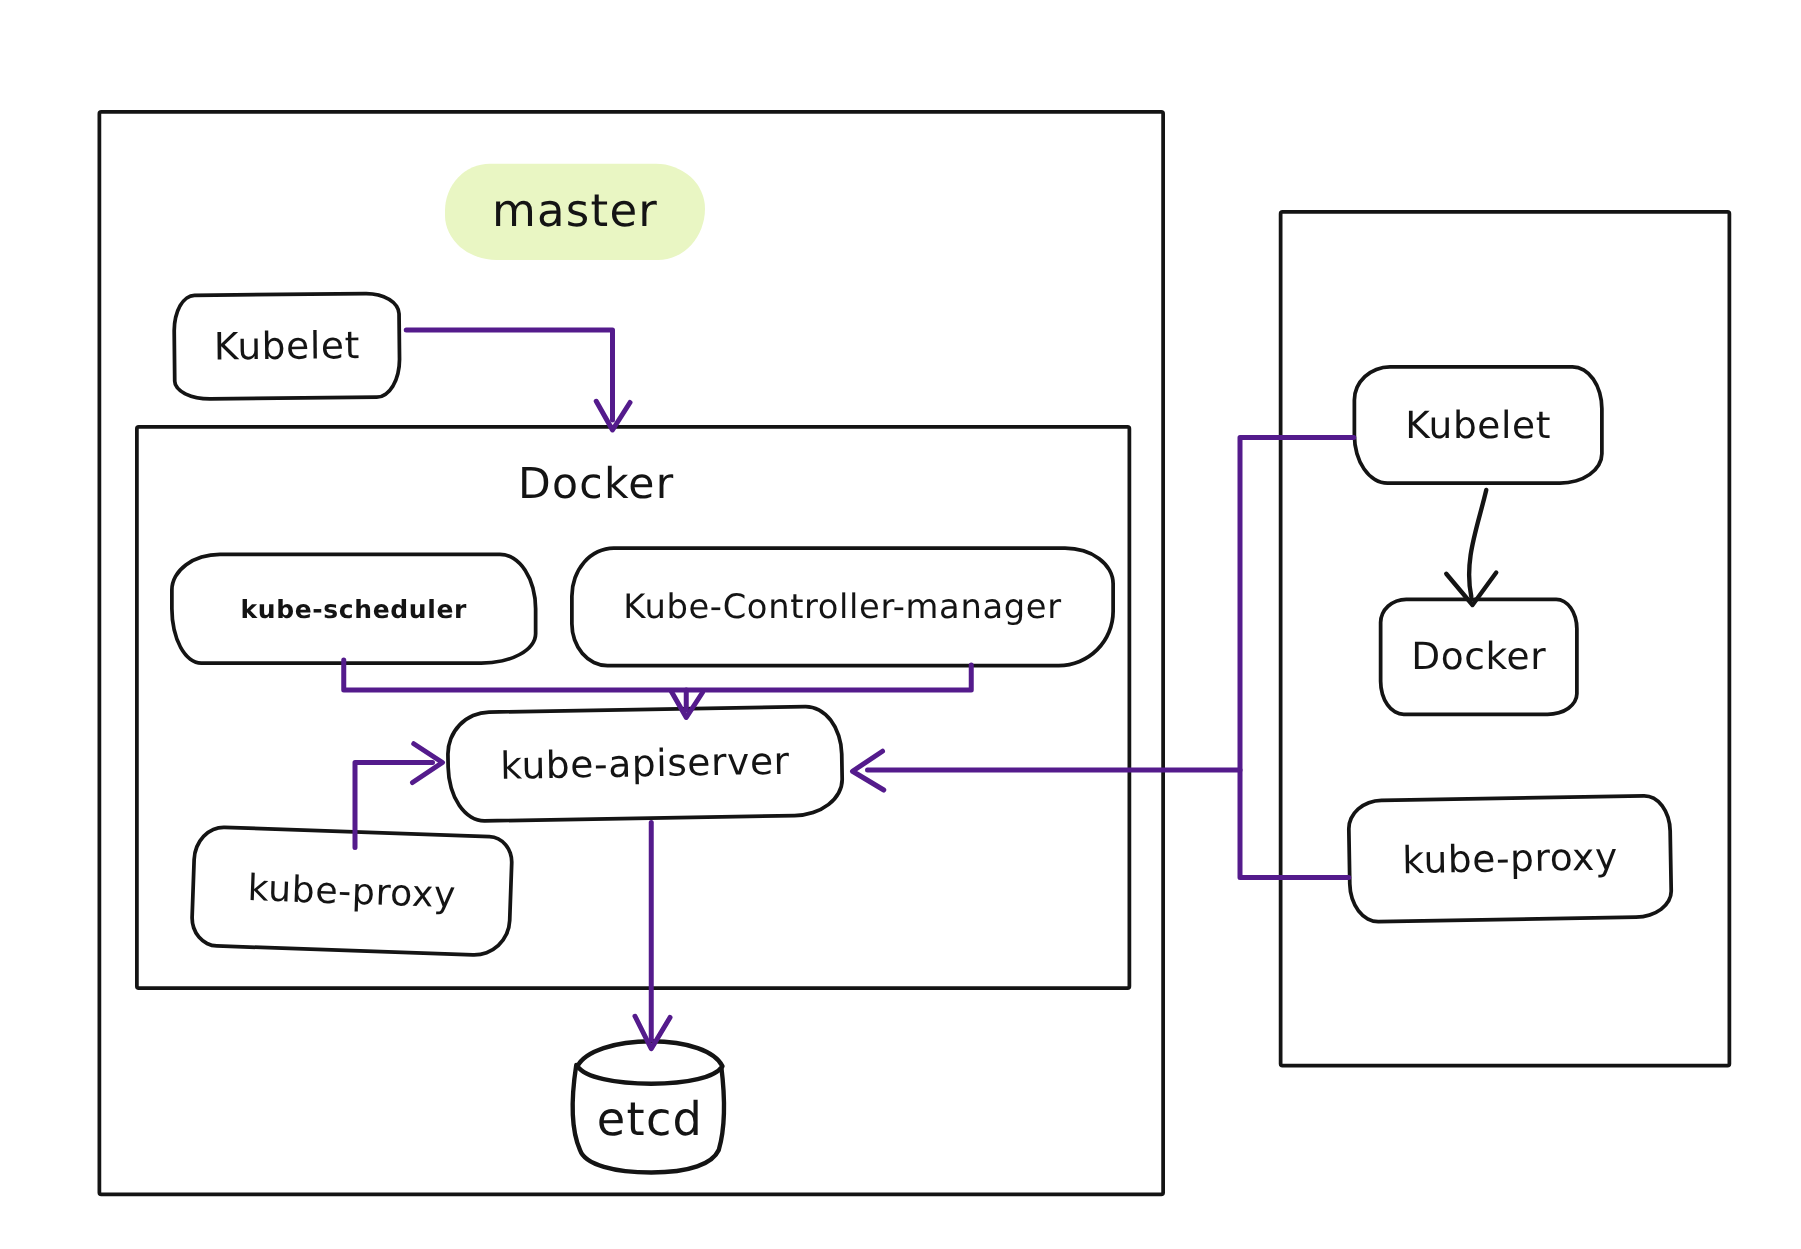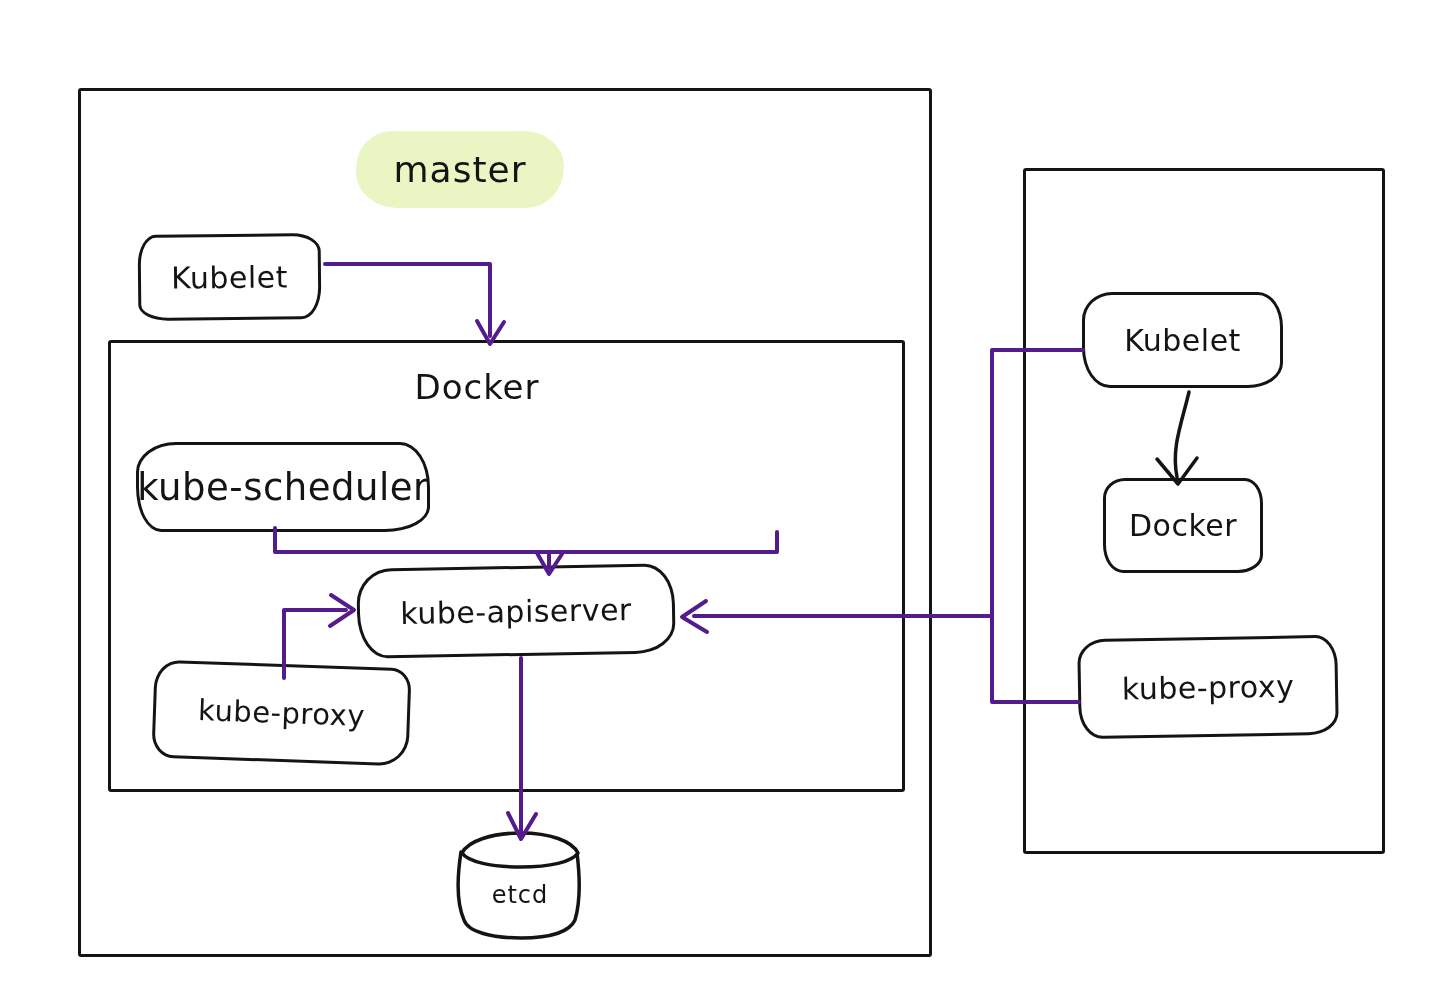--- a/index.html
+++ b/index.html
@@ -47,25 +47,29 @@
 
   <div class="titletext" style="left:377px;top:362px;width:200px;height:50px;font-size:34px;">
     <span>Docker</span>
   </div>
 
   <div class="sbox" style="left:138px;top:234px;width:183px;height:86px;font-size:30px;transform:rotate(-.6deg);
               border-radius:18px 28px 20px 30px / 30px 18px 32px 16px;">
     <span>Kubelet</span>
   </div>
 
-  <div class="sbox" style="left:136px;top:442px;width:294px;height:90px;font-size:37px;
-              border-radius:40px 30px 45px 25px / 30px 45px 25px 45px;">
+  <div class="sbox" style="left:136px;top:442px;width:294px;height:90px;font-size:20px;
+              border-radius:40px 30px 45px 25px / 30px 45px 25px 45px;font-weight:bold;">
     <span>kube-scheduler</span>
   </div>
 
+  <div class="sbox" style="left:456px;top:437px;width:436px;height:97px;font-size:27px;
+              border-radius:35px 40px 45px 30px / 40px 30px 45px 35px;">
+    <span>Kube-Controller-manager</span>
+  </div>
 
   <div class="sbox" style="left:357px;top:566px;width:318px;height:90px;font-size:30px;transform:rotate(-1deg);
               border-radius:35px 30px 40px 30px / 35px 40px 30px 45px;">
     <span>kube-apiserver</span>
   </div>
 
   <div class="sbox" style="left:153px;top:664px;width:257px;height:98px;font-size:29px;transform:rotate(2deg);
               border-radius:25px 20px 30px 22px / 28px 22px 30px 24px;">
     <span>kube-proxy</span>
   </div>
@@ -118,17 +122,17 @@
       <path class="wire" d="M992 616 L694 616"></path>
       <path class="wire" d="M706 601 L682 617 L707 632"></path>
     </g>
 
     <g>
       <path class="blackwire" d="M1189 392 C1182 422 1171 448 1177 477"></path>
       <path class="blackwire" d="M1157 459 L1178 484 L1197 458"></path>
     </g>
   </svg>
 
-  <div class="titletext" style="left:460px;top:870px;width:120px;height:50px;font-size:24px;">
+  <div class="titletext" style="left:460px;top:870px;width:120px;height:50px;font-size:37px;">
     <span>etcd</span>
   </div>
 
 </div>
 
 </body></html>

